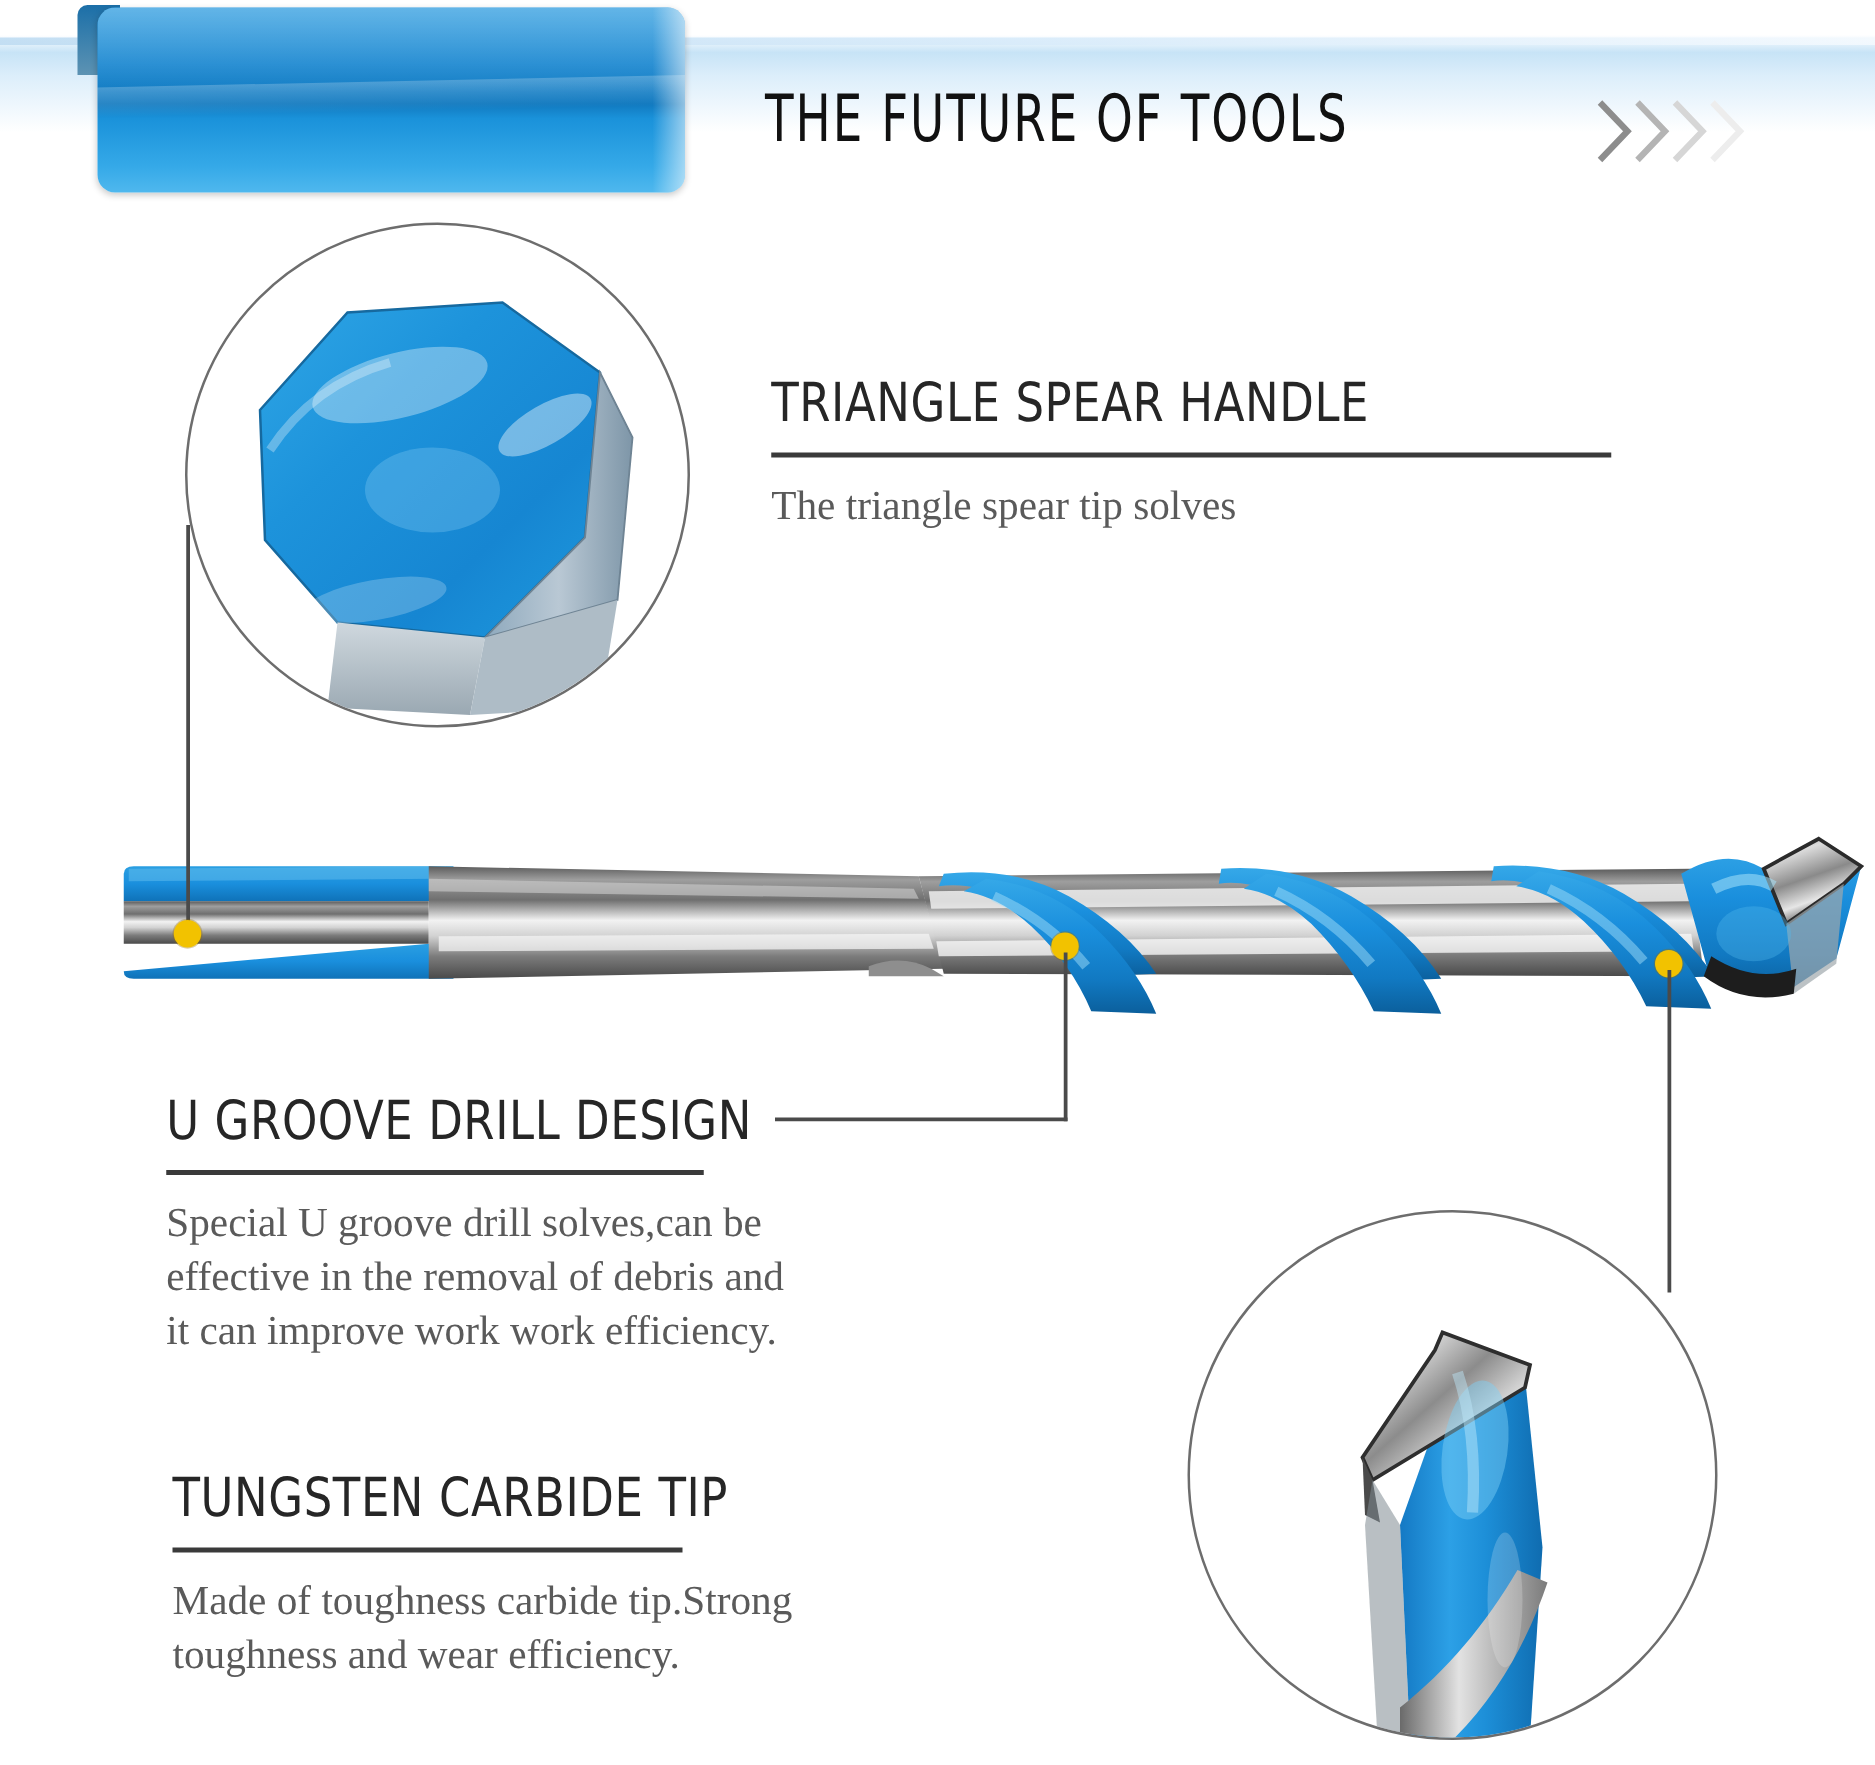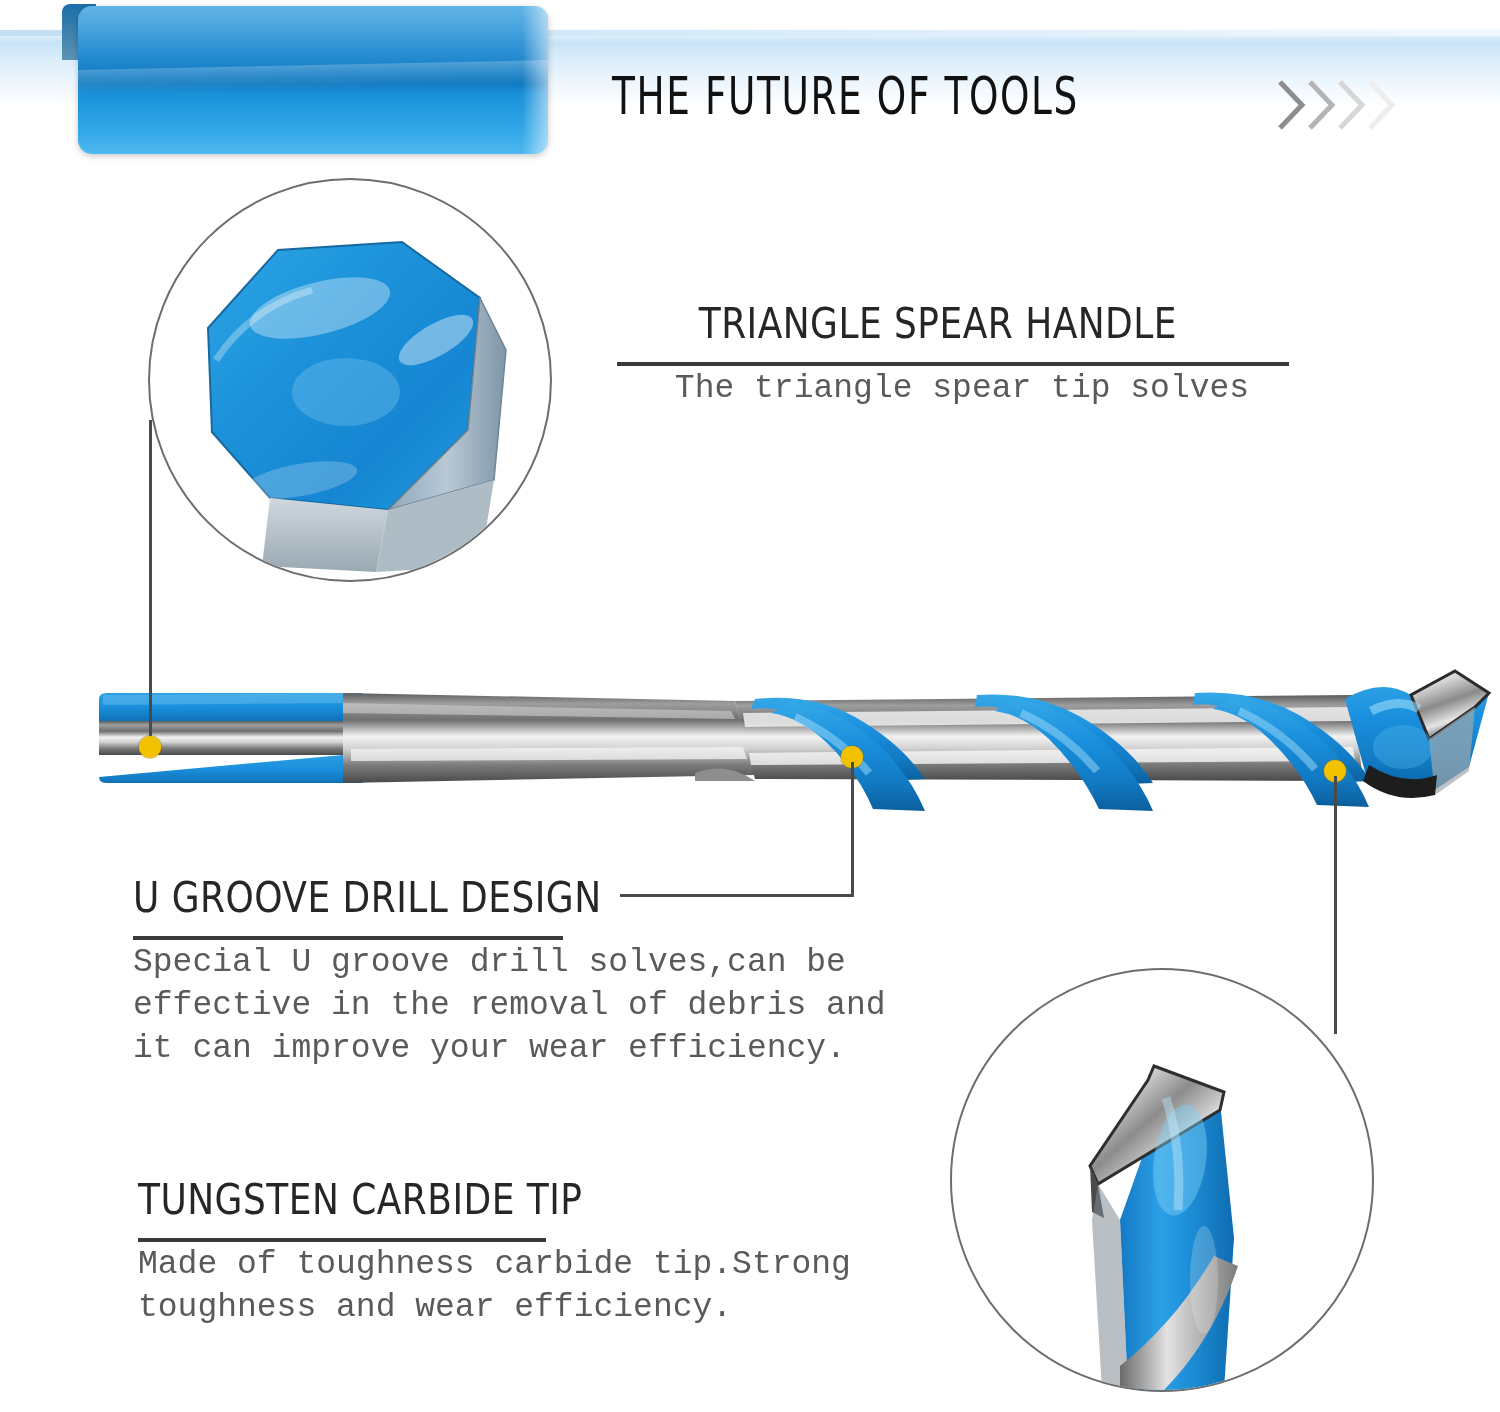--- a/index.html
+++ b/index.html
@@ -81,26 +81,26 @@
 
   
   .feature{position:absolute;}
   .f-title{
     font-size:43px;color:#262626;letter-spacing:.5px;white-space:nowrap;
     font-family:"Liberation Sans Narrow","DejaVu Sans Condensed","Liberation Sans",sans-serif;
     transform:scaleX(.93);transform-origin:left center;
   }
   .f-rule{height:4px;background:#3a3a3a;margin-top:14px;}
   .f-body{
-    margin-top:2px;font-size:33px;line-height:1.30;color:#5a5a5a;
-    font-family:Liberation Mono, monospace;
+    margin-top:18px;font-size:33px;line-height:1.30;color:#5a5a5a;
+    font-family:Liberation Serif, serif;
   }
   .f-body div{white-space:nowrap;}
 
-  #feat-handle{left:617px;top:298px;width:690px;text-align:center;}
+  #feat-handle{left:617px;top:298px;width:690px;}
   #feat-handle .f-rule{width:672px;}
   #feat-groove{left:133px;top:872px;width:760px;}
   #feat-groove .f-rule{width:430px;}
   #feat-carbide{left:138px;top:1174px;width:760px;}
   #feat-carbide .f-rule{width:408px;}
 </style>
 </head>
 <body>
 
 <div class="stage">
@@ -281,21 +281,21 @@
       <div>The triangle spear tip solves</div>
     </div>
   </div>
 
   <div class="feature" id="feat-groove">
     <div class="f-title">U GROOVE DRILL DESIGN</div>
     <div class="f-rule"></div>
     <div class="f-body">
       <div>Special U groove drill solves,can be</div>
       <div>effective in the removal of debris and</div>
-      <div>it can improve your wear efficiency.</div>
+      <div>it can improve work work efficiency.</div>
     </div>
   </div>
 
   <div class="feature" id="feat-carbide">
     <div class="f-title">TUNGSTEN CARBIDE TIP</div>
     <div class="f-rule"></div>
     <div class="f-body">
       <div>Made of toughness carbide tip.Strong</div>
       <div>toughness and wear efficiency.</div>
     </div>

